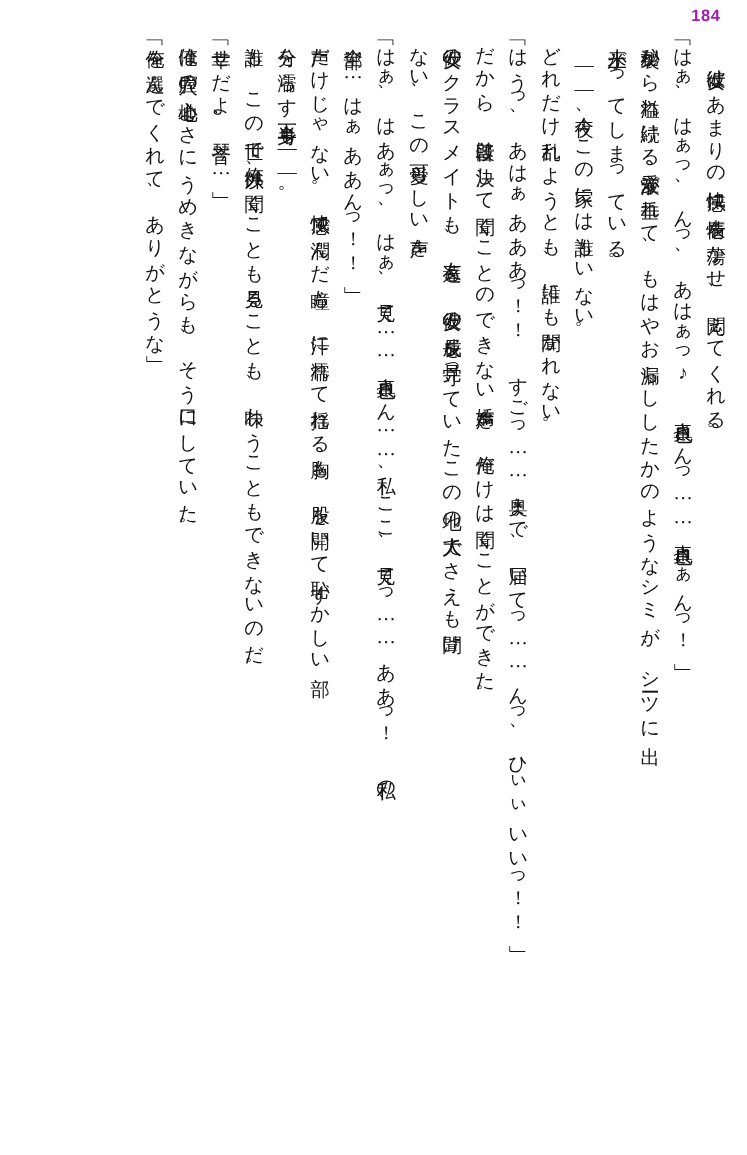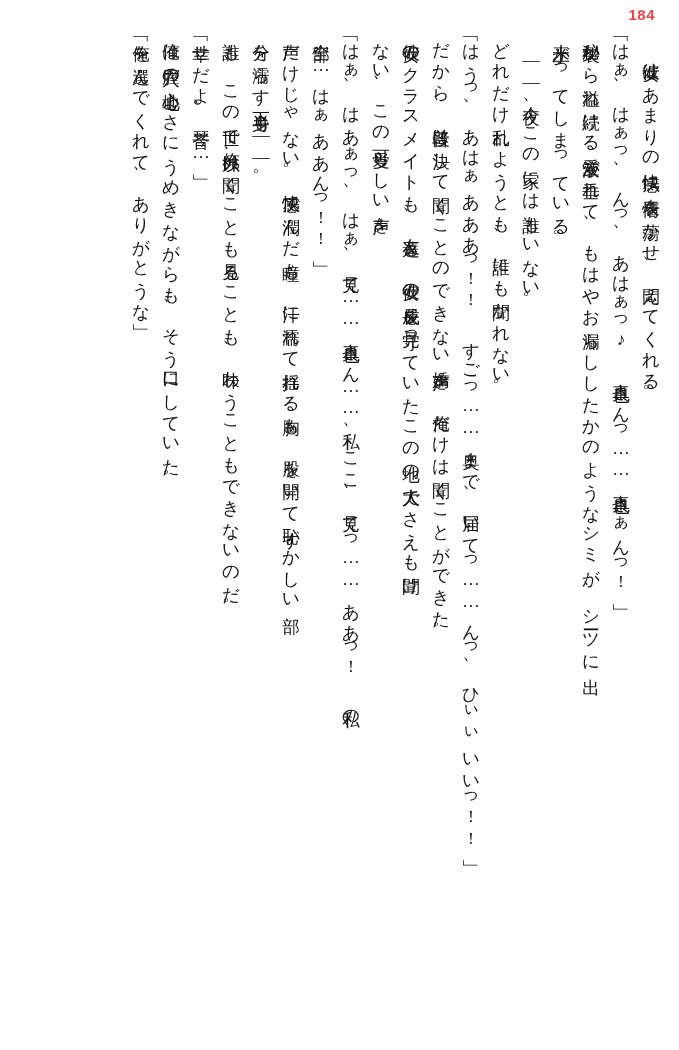--- a/index.html
+++ b/index.html
@@ -22,21 +22,21 @@
     background: #fff;
   }
   .page-number {
     position: absolute;
     top: 6px;
     right: 24px;
     font-family: "Liberation Sans", sans-serif;
     font-size: 15px;
     font-weight: bold;
     letter-spacing: 0.5px;
-    color: #ef4444;
+    color: #a21caf;
   }
   .text-frame {
     position: absolute;
     top: 30px;
     right: 20px;
     bottom: 20px;
     left: 18px;
     display: flex;
     flex-direction: row-reverse;
     justify-content: flex-start;

